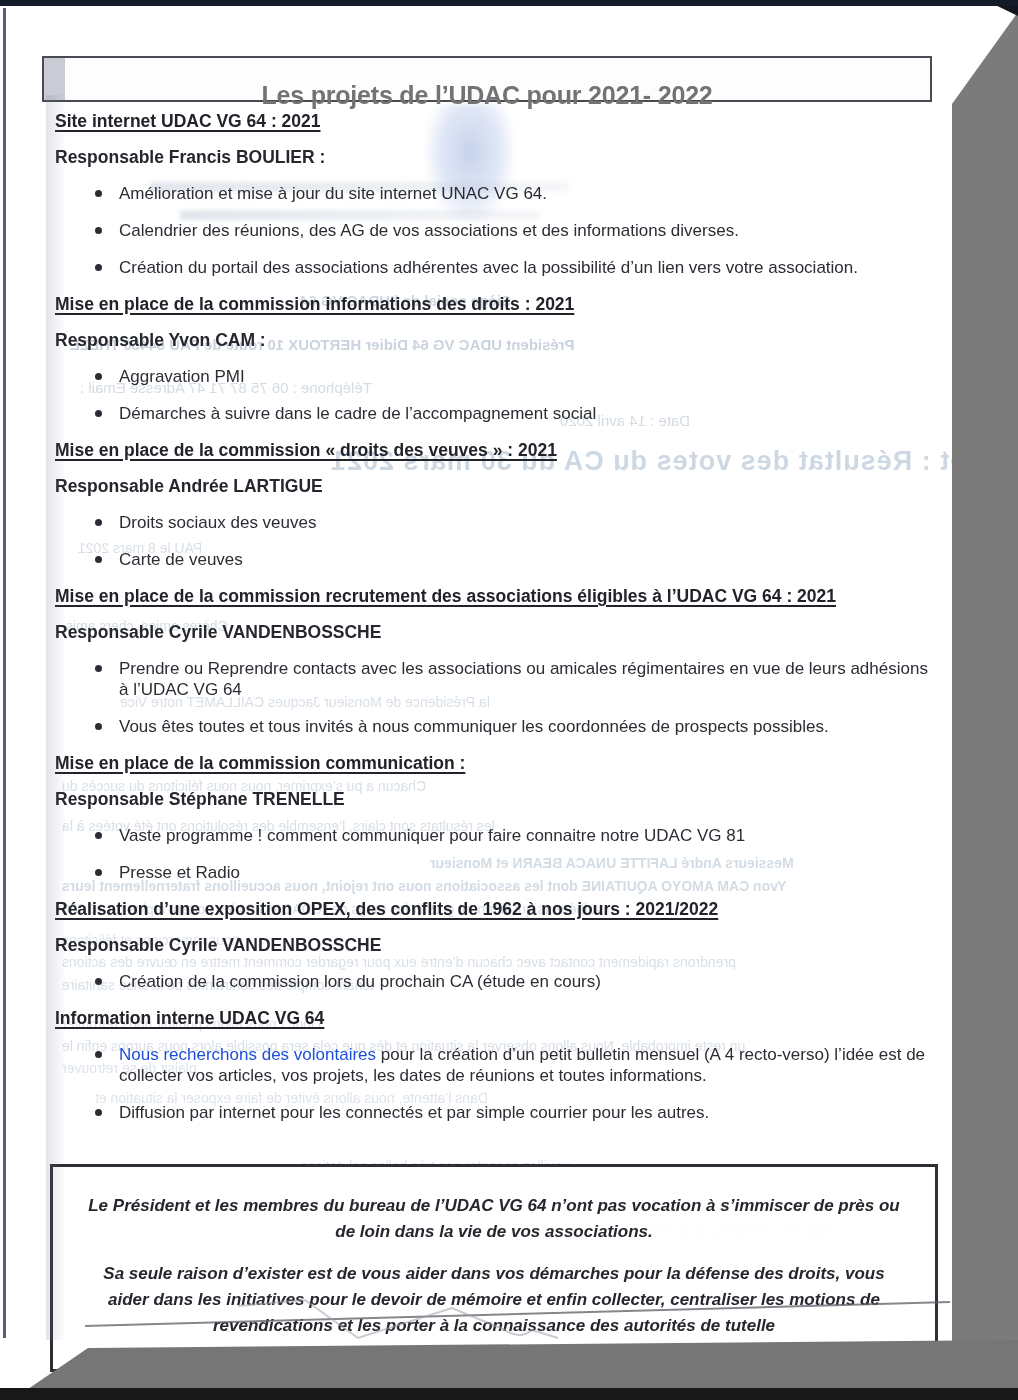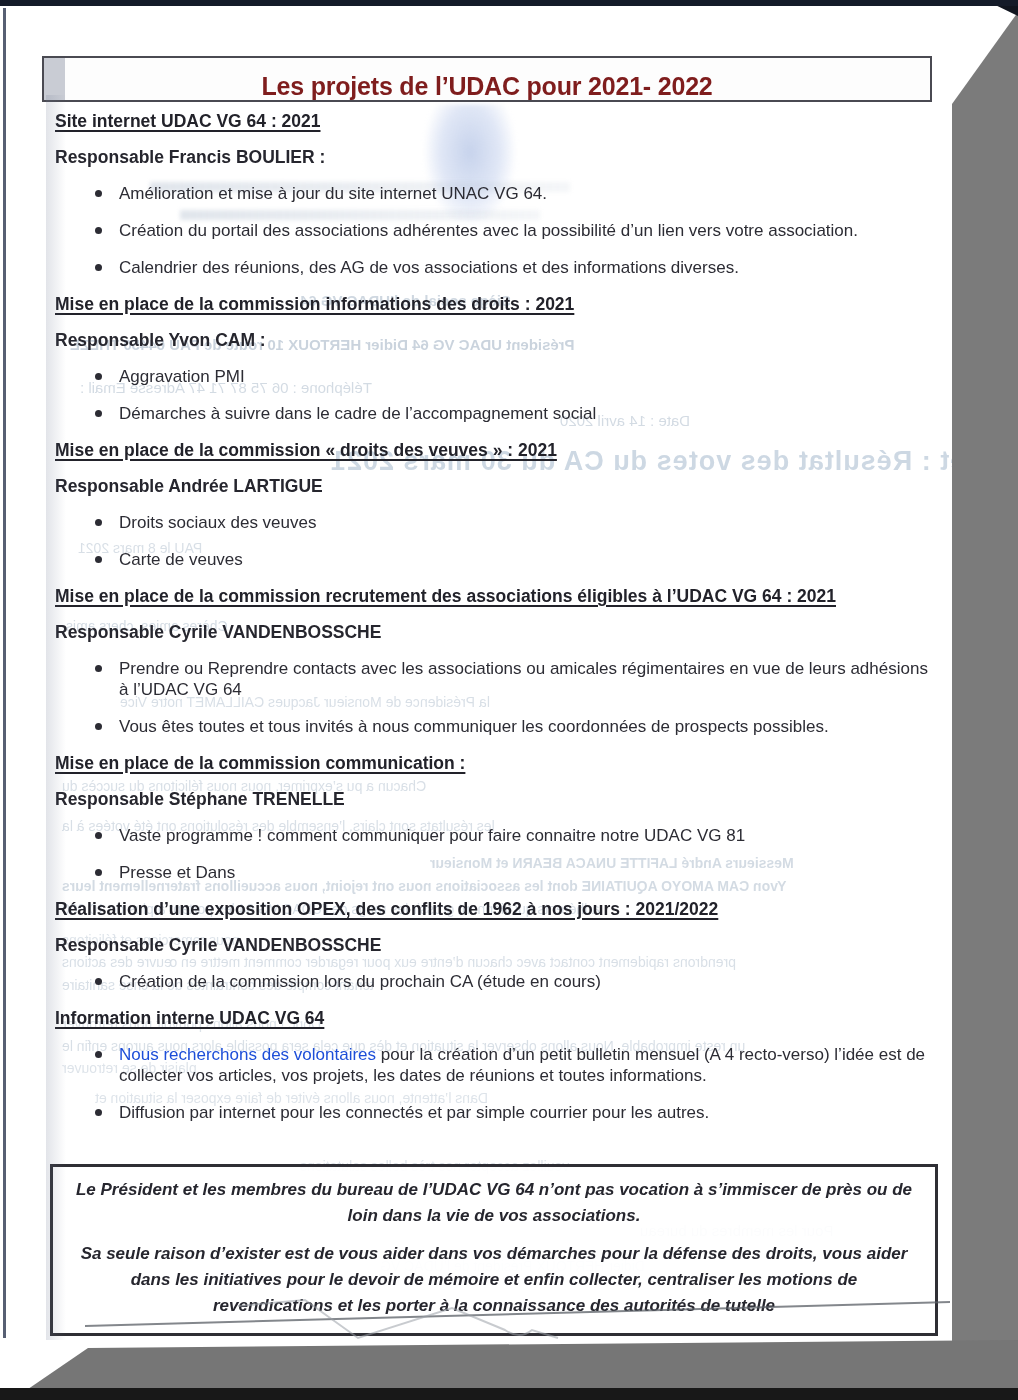--- a/index.html
+++ b/index.html
@@ -20,36 +20,36 @@
   .ghost.bold{font-weight:bold;}
   .logo-blob{position:absolute;left:424px;top:104px;width:92px;height:120px;z-index:1;
     background:radial-gradient(ellipse at 50% 40%, #c7d3ec 0%, rgba(214,223,243,.75) 45%, rgba(230,236,250,0) 72%);
     filter:blur(2px);}
   .ghost-stripe{position:absolute;z-index:1;height:10px;filter:blur(2px);
     background:linear-gradient(90deg, rgba(168,182,200,.35), rgba(168,182,200,.12));}
   
   .title-box{position:absolute;left:42px;top:56px;width:886px;height:42px;z-index:3;
     border:2px solid #4a4a52;background:#fdfdfd;}
   .title-box .gray-patch{position:absolute;left:0;top:0;width:21px;height:100%;background:#c9ccd4;}
-  .title-box h1{margin:0;padding-top:14px;text-align:center;font-size:25px;line-height:28px;
-    font-weight:bold;color:#7f1d1d;letter-spacing:-.2px;}
+  .title-box h1{margin:0;padding-top:23px;text-align:center;font-size:25px;line-height:28px;
+    font-weight:bold;color:#737373;letter-spacing:-.2px;}
   
   .doc-col{position:absolute;left:55px;top:111px;width:884px;z-index:3;}
   .heading{font-size:17.5px;font-weight:bold;color:#22222a;margin:0 0 16px 0;line-height:20px;
     text-decoration:underline;text-decoration-thickness:2px;text-underline-offset:3px;}
   .resp{font-size:17.5px;font-weight:bold;color:#26262e;margin:0 0 16px 0;line-height:20px;}
   .bullet{position:relative;padding-left:64px;margin:13px 0 16px 0;font-size:17px;line-height:21px;color:#2c2c34;}
   .bullet .dot{position:absolute;left:40px;top:7px;width:7px;height:7px;border-radius:50%;background:#2c2c34;}
   .hl{font-weight:normal;}
   
   .notice-box{position:absolute;left:50px;top:1164px;width:888px;z-index:3;box-sizing:border-box;
     border:3px solid #2e2e34;background:rgba(255,255,255,.92);
     padding:10px 16px 14px;text-align:center;font-style:italic;font-weight:bold;
     font-size:17px;line-height:26px;color:#26262e;}
-  .notice-box p{margin:0;}
+  .notice-box p{margin:16px;}
   .notice-box p + p{margin-top:12px;text-align:center;}
 </style>
 </head>
 <body>
 
 <div class="top-strip"></div>
 <div class="left-stripe"></div>
 <div class="logo-blob"></div>
 <div class="ghost-stripe" style="left:150px;top:182px;width:420px;"></div>
 <div class="ghost-stripe" style="left:180px;top:210px;width:360px;"></div>
@@ -67,22 +67,22 @@
 <div class="title-box">
   <div class="gray-patch"></div>
   <h1>Les projets de l’UDAC pour 2021- 2022</h1>
 </div>
 
 <main class="doc-col" id="doc-col">
     <section>
       <h2 class="heading">Site internet UDAC VG 64 :  2021</h2>
       <p class="resp">Responsable Francis BOULIER :</p>
       <div class="bullet"><span class="dot"></span><span>Amélioration et mise à jour du site internet UNAC VG 64.</span></div>
+      <div class="bullet"><span class="dot"></span><span>Calendrier des réunions, des AG de vos associations et des informations diverses.</span></div>
       <div class="bullet"><span class="dot"></span><span>Création du portail des associations adhérentes avec la possibilité d’un lien vers votre association.</span></div>
-      <div class="bullet"><span class="dot"></span><span>Calendrier des réunions, des AG de vos associations et des informations diverses.</span></div>
     </section>
     <section>
       <h2 class="heading">Mise en place de la commission informations des droits : 2021</h2>
       <p class="resp">Responsable Yvon CAM :</p>
       <div class="bullet"><span class="dot"></span><span>Aggravation PMI</span></div>
       <div class="bullet"><span class="dot"></span><span>Démarches à suivre dans le cadre de l’accompagnement social</span></div>
     </section>
     <section>
       <h2 class="heading">Mise en place de la commission « droits des veuves » :  2021</h2>
       <p class="resp">Responsable Andrée LARTIGUE</p>
@@ -92,21 +92,21 @@
     <section>
       <h2 class="heading">Mise en place de la commission recrutement des associations éligibles à l’UDAC VG 64 :  2021</h2>
       <p class="resp">Responsable Cyrile VANDENBOSSCHE</p>
       <div class="bullet"><span class="dot"></span><span>Prendre ou Reprendre contacts avec les associations ou amicales régimentaires en vue de leurs adhésions à l’UDAC VG 64</span></div>
       <div class="bullet"><span class="dot"></span><span>Vous êtes toutes et tous invités à nous communiquer les coordonnées de prospects possibles.</span></div>
     </section>
     <section>
       <h2 class="heading">Mise en place de la commission communication :</h2>
       <p class="resp">Responsable Stéphane TRENELLE</p>
       <div class="bullet"><span class="dot"></span><span>Vaste programme ! comment communiquer pour faire connaitre notre UDAC VG 81</span></div>
-      <div class="bullet"><span class="dot"></span><span>Presse et Dans</span></div>
+      <div class="bullet"><span class="dot"></span><span>Presse et Radio</span></div>
     </section>
     <section>
       <h2 class="heading">Réalisation d’une exposition OPEX, des conflits de 1962 à nos jours : 2021/2022</h2>
       <p class="resp">Responsable Cyrile VANDENBOSSCHE</p>
       <div class="bullet"><span class="dot"></span><span>Création de la commission lors du prochain CA (étude en cours)</span></div>
     </section>
     <section>
       <h2 class="heading">Information interne UDAC VG 64</h2>
       <div class="bullet"><span class="dot"></span><span class="hl" style="color: #1d4ed8;">Nous recherchons des volontaires</span><span> pour la création d’un petit bulletin mensuel (A 4 recto-verso) l’idée est de collecter vos articles, vos projets, les dates de réunions et toutes informations.</span></div>
       <div class="bullet"><span class="dot"></span><span>Diffusion par internet pour les connectés et par simple courrier pour les autres.</span></div>

